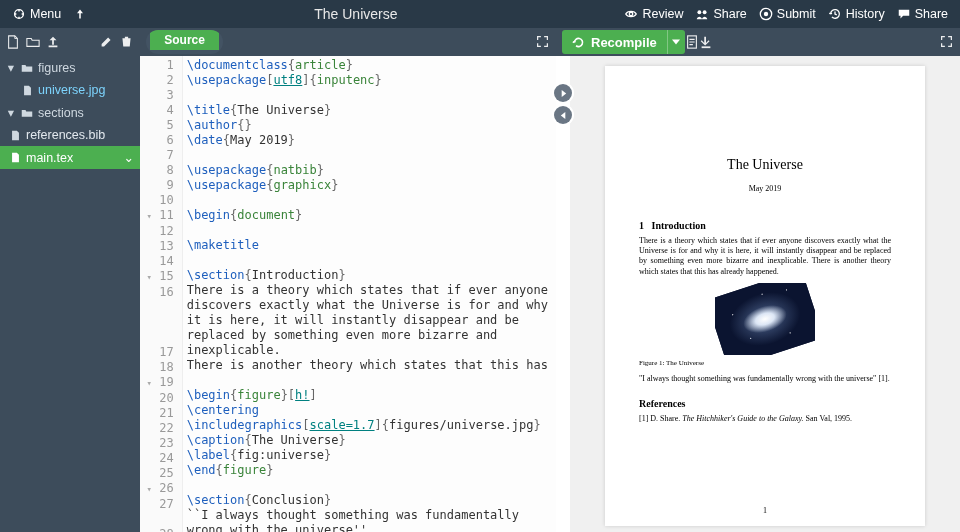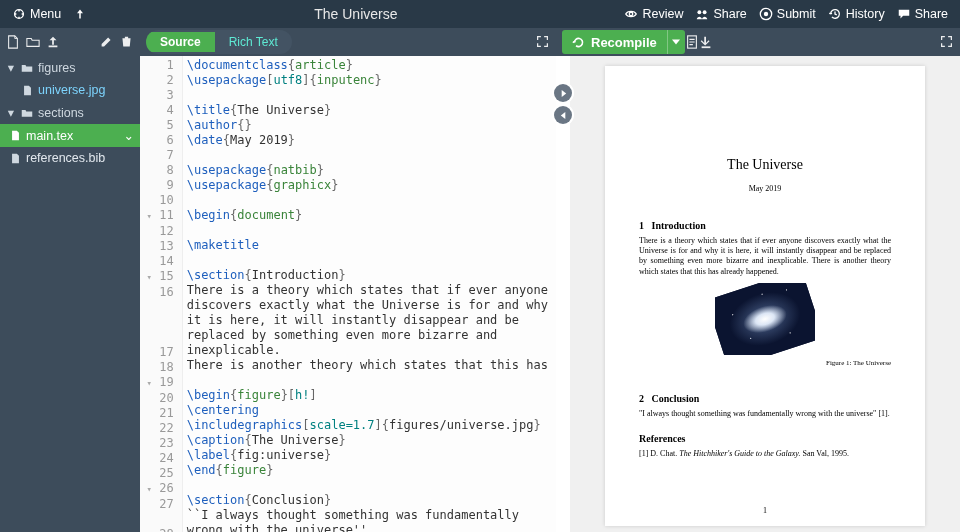--- a/index.html
+++ b/index.html
@@ -33,21 +33,21 @@
   .tb-icon { width:14px; height:14px; display:inline-flex; align-items:center; justify-content:center;}
   
   .bar2 {
     display:flex; align-items:center; height:28px; background: var(--bg-panel);
   }
   .bar2 .left { width:140px; display:flex; align-items:center; padding:0 6px; gap:6px;}
   .bar2 .left .spacer { flex:1;}
   .bar2 .ico { width:14px; height:14px; cursor:pointer; opacity:.9;}
   .editor-tabs {
     display:flex; align-items:center; background: var(--bg-dark); height:24px;
-    border-radius:14px; overflow:hidden; margin-left:6px;
+    border-radius:14px; overflow:hidden; margin-left:6px;flex-direction:column;
   }
   .et-tab { padding:3px 14px; font-size:12px; color:#5eead4; cursor:pointer;}
   .et-tab.active { background: var(--green); color:#fff; font-weight:600;}
   .bar2 .editor-right { flex:1; display:flex; align-items:center; justify-content:flex-end; padding-right:6px; gap:8px;}
   .bar2 .preview-side {
     width:404px; display:flex; align-items:center; gap:0; padding:0 6px;
   }
   .recompile {
     display:flex; align-items:center; background: var(--green);
     height:24px; border-radius:3px; overflow:hidden; cursor:pointer;
@@ -73,21 +73,21 @@
     flex:1; background: var(--bg-editor); color:#333; position:relative;
     font-family: "Menlo","Consolas",monospace; font-size:12px;
     overflow:hidden;
   }
   .code { display:flex; }
   .lnums { background:#fafafa; color:var(--gutter); text-align:right;
     padding:2px 8px 2px 4px; user-select:none; border-right:1px solid #eee; line-height:15px;}
   .lines { padding:2px 4px; line-height:15px; white-space:pre;}
   .fold { color:#aaa; font-size:9px; display:inline-block; width:8px;}
   .tok-cmd { color: var(--tex-blue);}
-  .tok-opt { color: var(--tex-teal);}
+  .tok-opt { color: var(--tex-teal); text-decoration: underline;}
   .tok-arg { color: var(--tex-green);}
   .tok-br  { color: #666;}
   .wrap { white-space:pre-wrap; word-break:break-word;}
   
   .divider {
     width:14px; background: transparent; position:relative;
   }
   .knob {
     position:absolute; left:-2px; width:18px; height:18px; border-radius:50%;
     background:#6a7684; display:flex; align-items:center; justify-content:center;
@@ -99,21 +99,21 @@
     align-items:center; padding:10px 14px 0 14px; color:#000;
     font-family: "Georgia","Times New Roman",serif; overflow:hidden;
   }
   .page {
     width:320px; min-height:460px; background:#fff; box-shadow:0 0 4px rgba(0,0,0,0.15);
     padding:90px 34px 20px 34px; font-size:8px; line-height:1.3; position:relative;
   }
   .page h1 { text-align:center; font-weight:normal; font-size:14px; margin:0 0 10px 0;}
   .page .date { text-align:center; font-size:8px; margin-bottom:18px;}
   .page .sec { font-weight:bold; font-size:10px; margin:24px 0 4px 0;}
-  .page .fig { text-align:right; margin:6px 0;}
+  .page .fig { text-align:left; margin:6px 0;}
   .galaxy {
     width:100px; height:72px; margin:0 auto 4px auto;
     background:
       radial-gradient(ellipse 32px 18px at 50% 50%, #fff 0%, #dce6f5 30%, rgba(255,255,255,0) 70%),
       radial-gradient(ellipse 48px 34px at 50% 50%, rgba(120,150,200,0.6) 0%, rgba(20,30,60,0) 75%),
       radial-gradient(circle 1px at 20% 30%, #fff 0%, transparent 100%),
       radial-gradient(circle 1px at 80% 20%, #fff 0%, transparent 100%),
       radial-gradient(circle 1px at 70% 80%, #fff 0%, transparent 100%),
       radial-gradient(circle 1px at 30% 70%, #fff 0%, transparent 100%),
       radial-gradient(circle 1px at 55% 15%, #fff 0%, transparent 100%),
@@ -296,32 +296,32 @@
         </svg>
         <span>universe.jpg</span>
       </div>
       <div class="tree-item folder">
         <span class="chev">▾</span>
         <svg viewBox="0 0 16 16" width="12" height="12" fill="#cfd8e0">
           <path d="M1 4h5l1 2h8v7H1z"></path>
         </svg>
         <span>sections</span>
       </div>
+      <div class="tree-item root-file" style="display: flex;">
+        <svg viewBox="0 0 16 16" width="11" height="11" fill="#cfd8e0">
+          <path d="M3 1h7l3 3v11H3z"></path>
+        </svg>
+        <span>references.bib</span>
+      </div>
       <div class="tree-item root-file active" style="display: flex;">
         <svg viewBox="0 0 16 16" width="11" height="11" fill="#fff">
           <path d="M3 1h7l3 3v11H3z"></path>
         </svg>
         <span>main.tex</span>
         <span style="margin-left:auto">⌄</span>
-      </div>
-      <div class="tree-item root-file" style="display: flex;">
-        <svg viewBox="0 0 16 16" width="11" height="11" fill="#cfd8e0">
-          <path d="M3 1h7l3 3v11H3z"></path>
-        </svg>
-        <span>references.bib</span>
       </div>
     </div>
 
   <div class="editor">
     <div class="code">
       <div class="lnums" id="lnums">
           <div><span class="fold"></span> 1</div>
           <div><span class="fold"></span> 2</div>
           <div><span class="fold"></span> 3</div>
           <div><span class="fold"></span> 4</div>
@@ -377,29 +377,26 @@
       </div>
       <div style="text-align:justify">There is a theory which states that if ever anyone discovers exactly what the Universe is for and why it is here, it will instantly disappear and be replaced by something even more bizarre and inexplicable. There is another theory which states that this has already happened.</div>
 
       <div class="fig">
         <div class="galaxy-wrap">
             <div class="galaxy"></div>
           </div>
         <div class="caption">Figure 1: The Universe</div>
       </div>
 
-      <div class="sec">
-        <span>2</span>&nbsp;&nbsp;&nbsp;<span>Conclusion</span>
-      </div>
       <div>"I always thought something was fundamentally wrong with the universe" [1].</div>
 
       <div class="sec" style="margin-top:12px">References</div>
       <div>
         <span>[1]</span>
-        <span>D. Chat.</span>
+        <span>D. Share.</span>
         <i>The Hitchhiker's Guide to the Galaxy.</i>
         <span>San Val, 1995.</span>
       </div>
 
       <div class="pnum">1</div>
     </div>
   </div>
 </div>
 
 </body></html>

